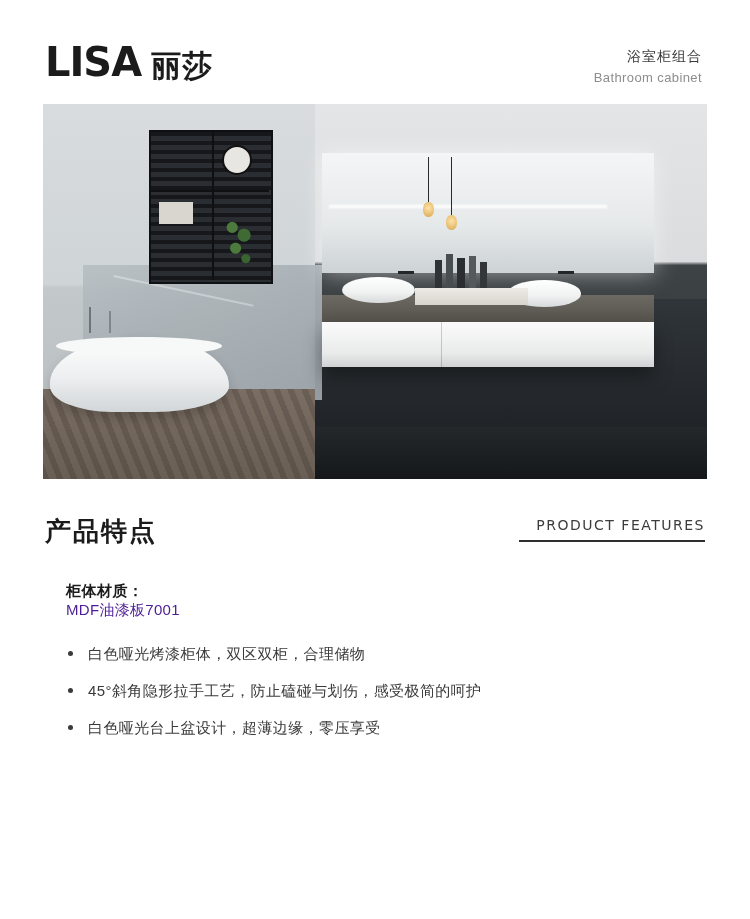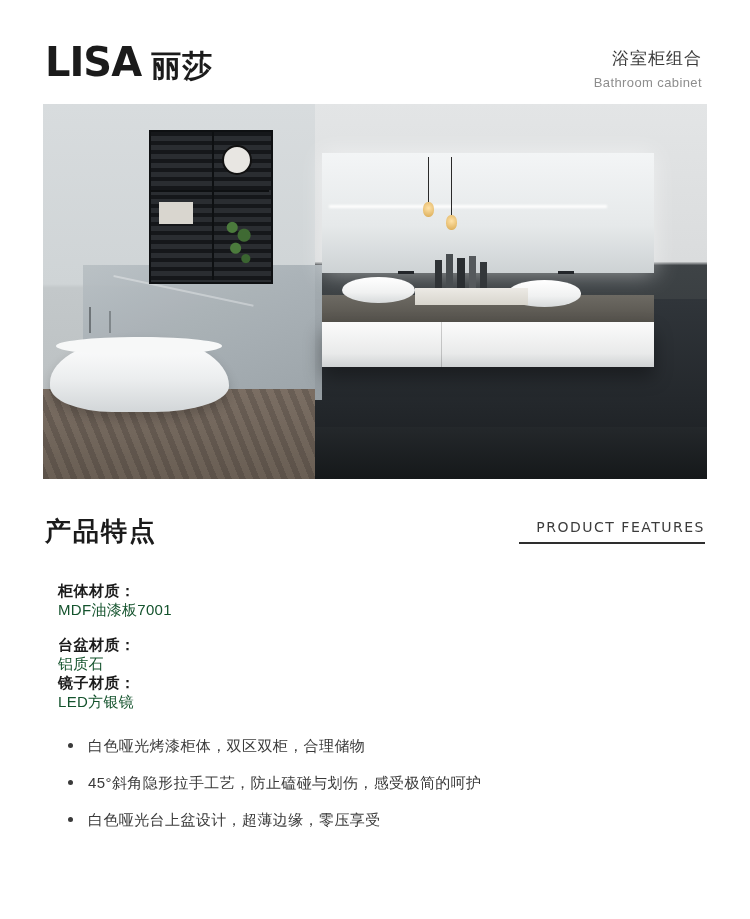--- a/index.html
+++ b/index.html
@@ -44,21 +44,21 @@
     font-weight: bold;
     color: #1b1b1b;
     line-height: 1;
     letter-spacing: 1px;
   }
   .header-right {
     text-align: right;
     padding-top: 4px;
   }
   .header-cn {
-    font-size: 17px;
+    font-size: 14px;
     color: #3a3a3a;
     letter-spacing: 1px;
     line-height: 1.5;
   }
   .header-en {
     font-size: 13px;
     color: #8d8d8d;
     letter-spacing: 0.4px;
     margin-top: 3px;
   }
@@ -211,21 +211,20 @@
       linear-gradient(#484d50,#484d50) 11px 0/7px 34px no-repeat,
       linear-gradient(#2a2e31,#2a2e31) 22px 4px/8px 30px no-repeat,
       linear-gradient(#55595c,#55595c) 34px 2px/7px 32px no-repeat,
       linear-gradient(#33373a,#33373a) 45px 8px/7px 26px no-repeat;
   }
 
   
   .features-head {
     margin: 38px 45px 0 45px;
     display: flex;
-    align-items: flex-end;
     justify-content: space-between;
   }
   .features-title-cn {
     font-size: 26px;
     font-weight: bold;
     color: #1b1b1b;
     letter-spacing: 2px;
     line-height: 1.1;
   }
   .features-title-en-wrap {
@@ -256,21 +255,22 @@
     align-items: baseline;
     margin-bottom: 16px;
     flex-direction: column;
   }
   .spec-label {
     font-weight: bold;
     color: #1c1c1c;
     letter-spacing: 0.5px;
   }
   .spec-value {
-    color: #14532d;
+    color: #4c1d95;
+    margin-left: 8px;
     letter-spacing: 0.3px;
   }
   .spec-gap { width: 56px; }
 
   
   .bullets {
     margin: 22px 0 0 66px;
     padding: 0;
     list-style: none;
   }
@@ -352,26 +352,19 @@
     <div class="features-title-en">PRODUCT FEATURES</div>
     <div class="features-underline"></div>
   </div>
 </div>
 
 <div class="specs">
   <div class="spec-row">
     <span class="spec-label">柜体材质：</span>
     <span class="spec-value">MDF油漆板7001</span>
   </div>
-  <div class="spec-row">
-    <span class="spec-label">台盆材质：</span>
-    <span class="spec-value">铝质石</span>
-    <span class="spec-gap"></span>
-    <span class="spec-label">镜子材质：</span>
-    <span class="spec-value">LED方银镜</span>
-  </div>
 </div>
 
 <ul class="bullets">
   <li>白色哑光烤漆柜体，双区双柜，合理储物</li>
   <li>45°斜角隐形拉手工艺，防止磕碰与划伤，感受极简的呵护</li>
   <li>白色哑光台上盆设计，超薄边缘，零压享受</li>
 </ul>
 
 </body></html>

